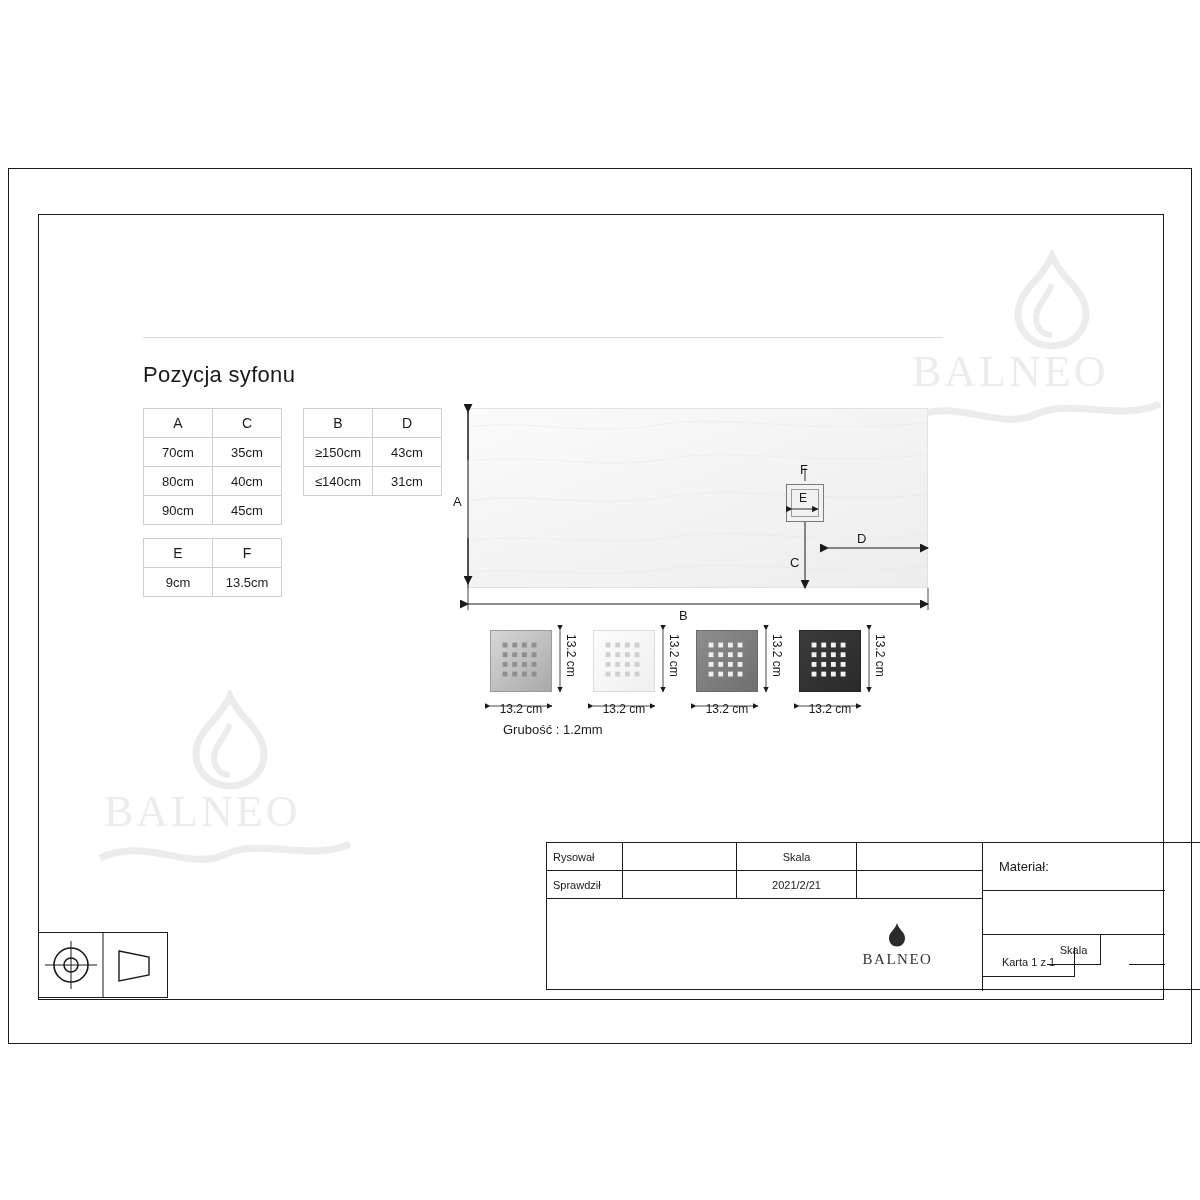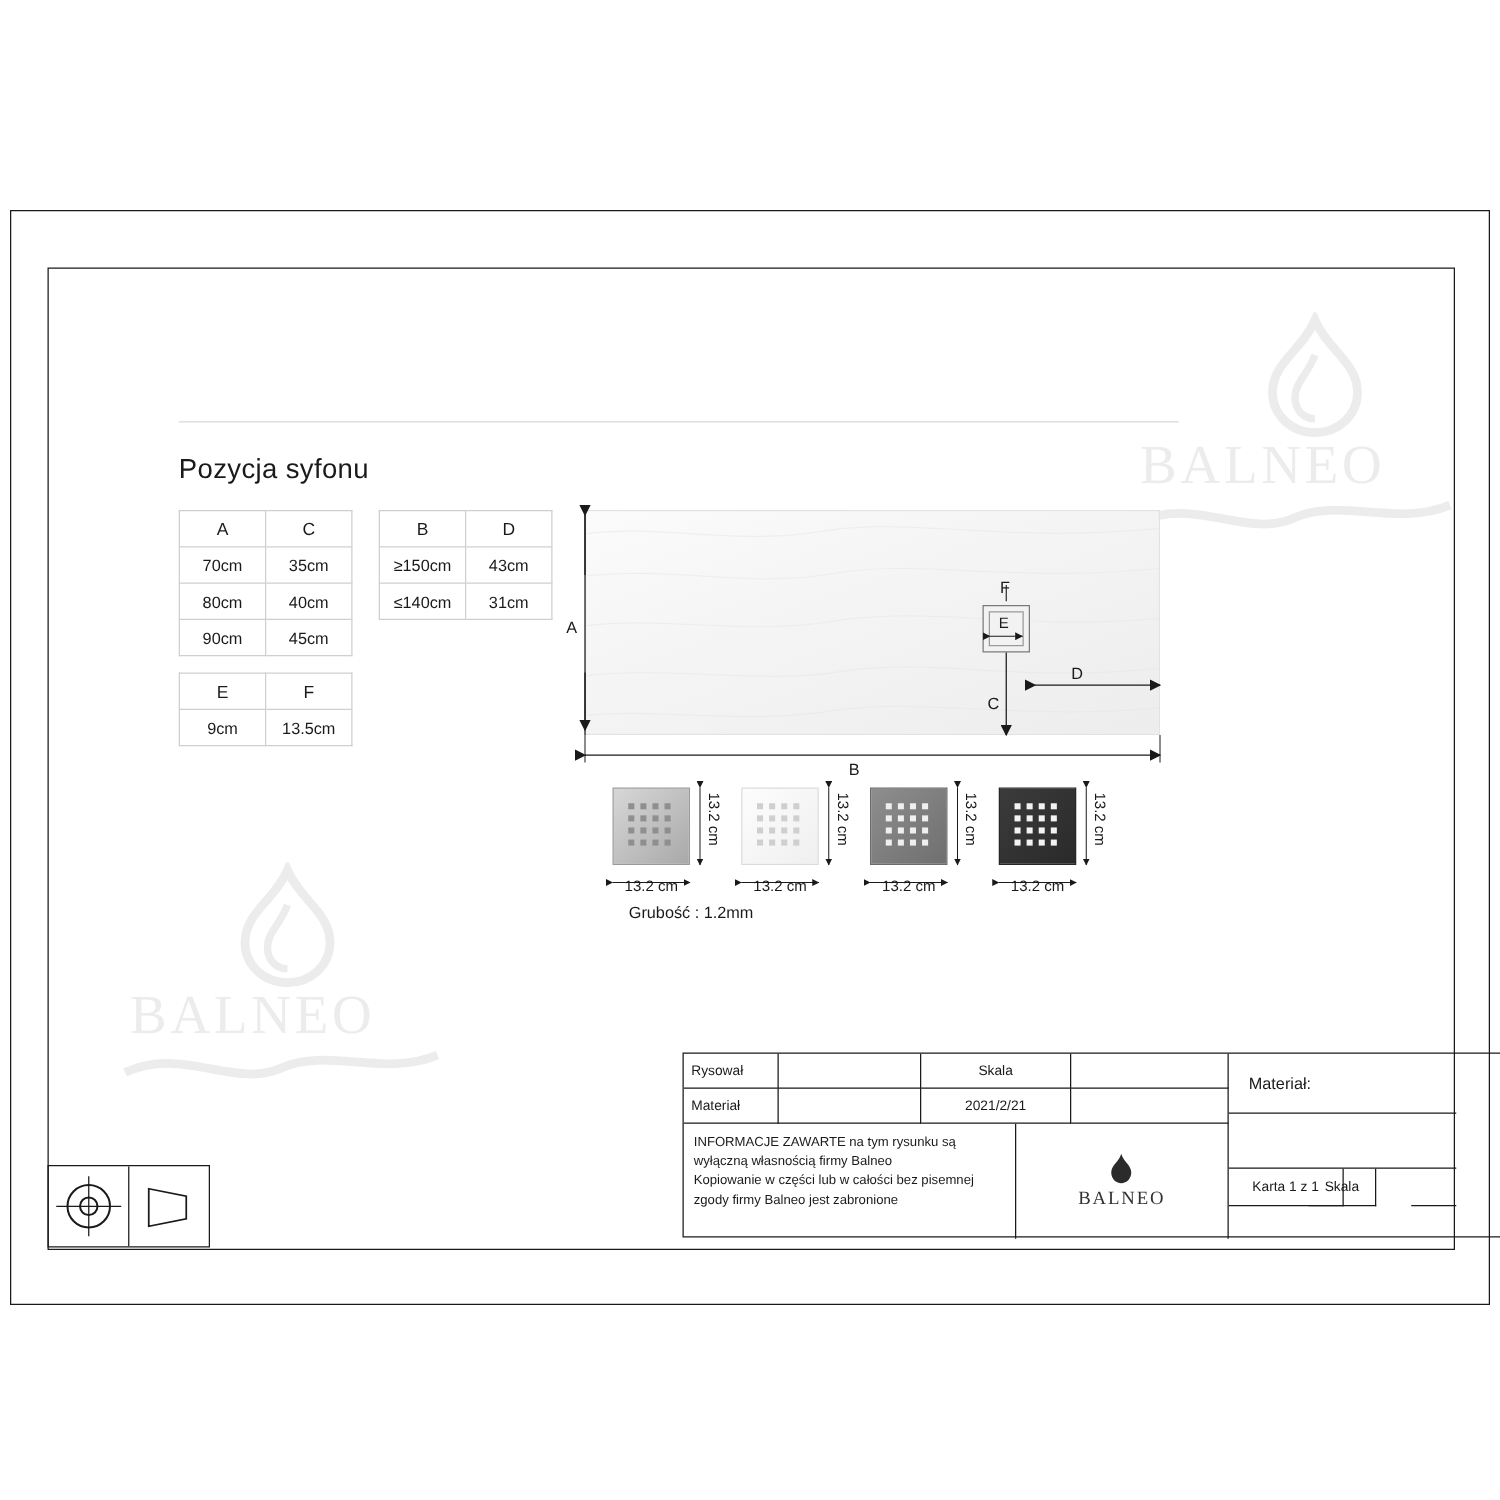--- a/index.html
+++ b/index.html
@@ -515,44 +515,38 @@
 <div class="thickness">Grubość : 1.2mm</div>
 
 <div id="titleblock">
 
   <div class="tb-cell tb-left" style="left:0px;   top:0px;  width:76px;  height:28px;">Rysował</div>
   <div class="tb-cell" style="left:76px;  top:0px;  width:114px; height:28px;"></div>
   <div class="tb-cell" style="left:190px; top:0px;  width:120px; height:28px;">Skala</div>
   <div class="tb-cell" style="left:310px; top:0px;  width:126px; height:28px;"></div>
   <div class="tb-cell tb-left noborder-r" style="left:436px; top:0px; width:182px; height:48px; font-size:13px; padding-left:16px;">Materiał:</div>
 
-  <div class="tb-cell tb-left" style="left:0px;   top:28px; width:76px;  height:28px;">Materiał</div>
+  <div class="tb-cell tb-left" style="left:0px;   top:28px; width:76px;  height:28px;">Sprawdził</div>
   <div class="tb-cell" style="left:76px;  top:28px; width:114px; height:28px;"></div>
   <div class="tb-cell" style="left:190px; top:28px; width:120px; height:28px;">2021/2/21</div>
   <div class="tb-cell" style="left:310px; top:28px; width:126px; height:28px;"></div>
 
   <div class="tb-cell noborder-r" style="left:436px; top:48px; width:182px; height:44px;"></div>
 
-  <div class="notice">
-    <div>INFORMACJE ZAWARTE na tym rysunku są</div>
-    <div>wyłączną własnością firmy Balneo</div>
-    <div>Kopiowanie w części lub w całości bez pisemnej</div>
-    <div>zgody firmy Balneo jest zabronione</div>
-  </div>
 
   <div id="tb-logo">
     <div style="text-align:center;">
       <svg width="22" height="26" viewBox="0 0 22 26" style="display:block;margin:0 auto 2px;" aria-hidden="true">
         <path d="M11 1 C9 8 3 10 3 16 C3 21 6.6 24.5 11 24.5 C15.4 24.5 19 21 19 16 C19 10 13 8 11 1 Z" fill="#2b2b2b"></path>
       </svg>
       <span class="tb-logo-text">BALNEO</span>
     </div>
   </div>
 
-  <div class="tb-cell" style="left:436px; top:92px; width:92px; height:30px;">Karta 1 z 1</div>
+  <div class="tb-cell" style="left:436px; top:104px; width:92px; height:30px;">Karta 1 z 1</div>
   <div class="tb-cell" style="left:500px; top:92px; width:54px; height:30px;text-align:right;">Skala</div>
   <div class="tb-cell noborder-r" style="left:582px; top:92px; width:36px; height:30px;"></div>
   <div class="tb-cell noborder-r noborder-b" style="left:436px; top:122px; width:182px; height:26px;"></div>
 </div>
 
 <div id="proj-symbol">
   <svg width="128" height="64" viewBox="0 0 128 64" aria-hidden="true">
     <line x1="64" y1="0" x2="64" y2="64" stroke="#1a1a1a" stroke-width="1"></line>
     <circle cx="32" cy="32" r="17" fill="none" stroke="#1a1a1a" stroke-width="1.6"></circle>
     <circle cx="32" cy="32" r="7" fill="none" stroke="#1a1a1a" stroke-width="1.6"></circle>

